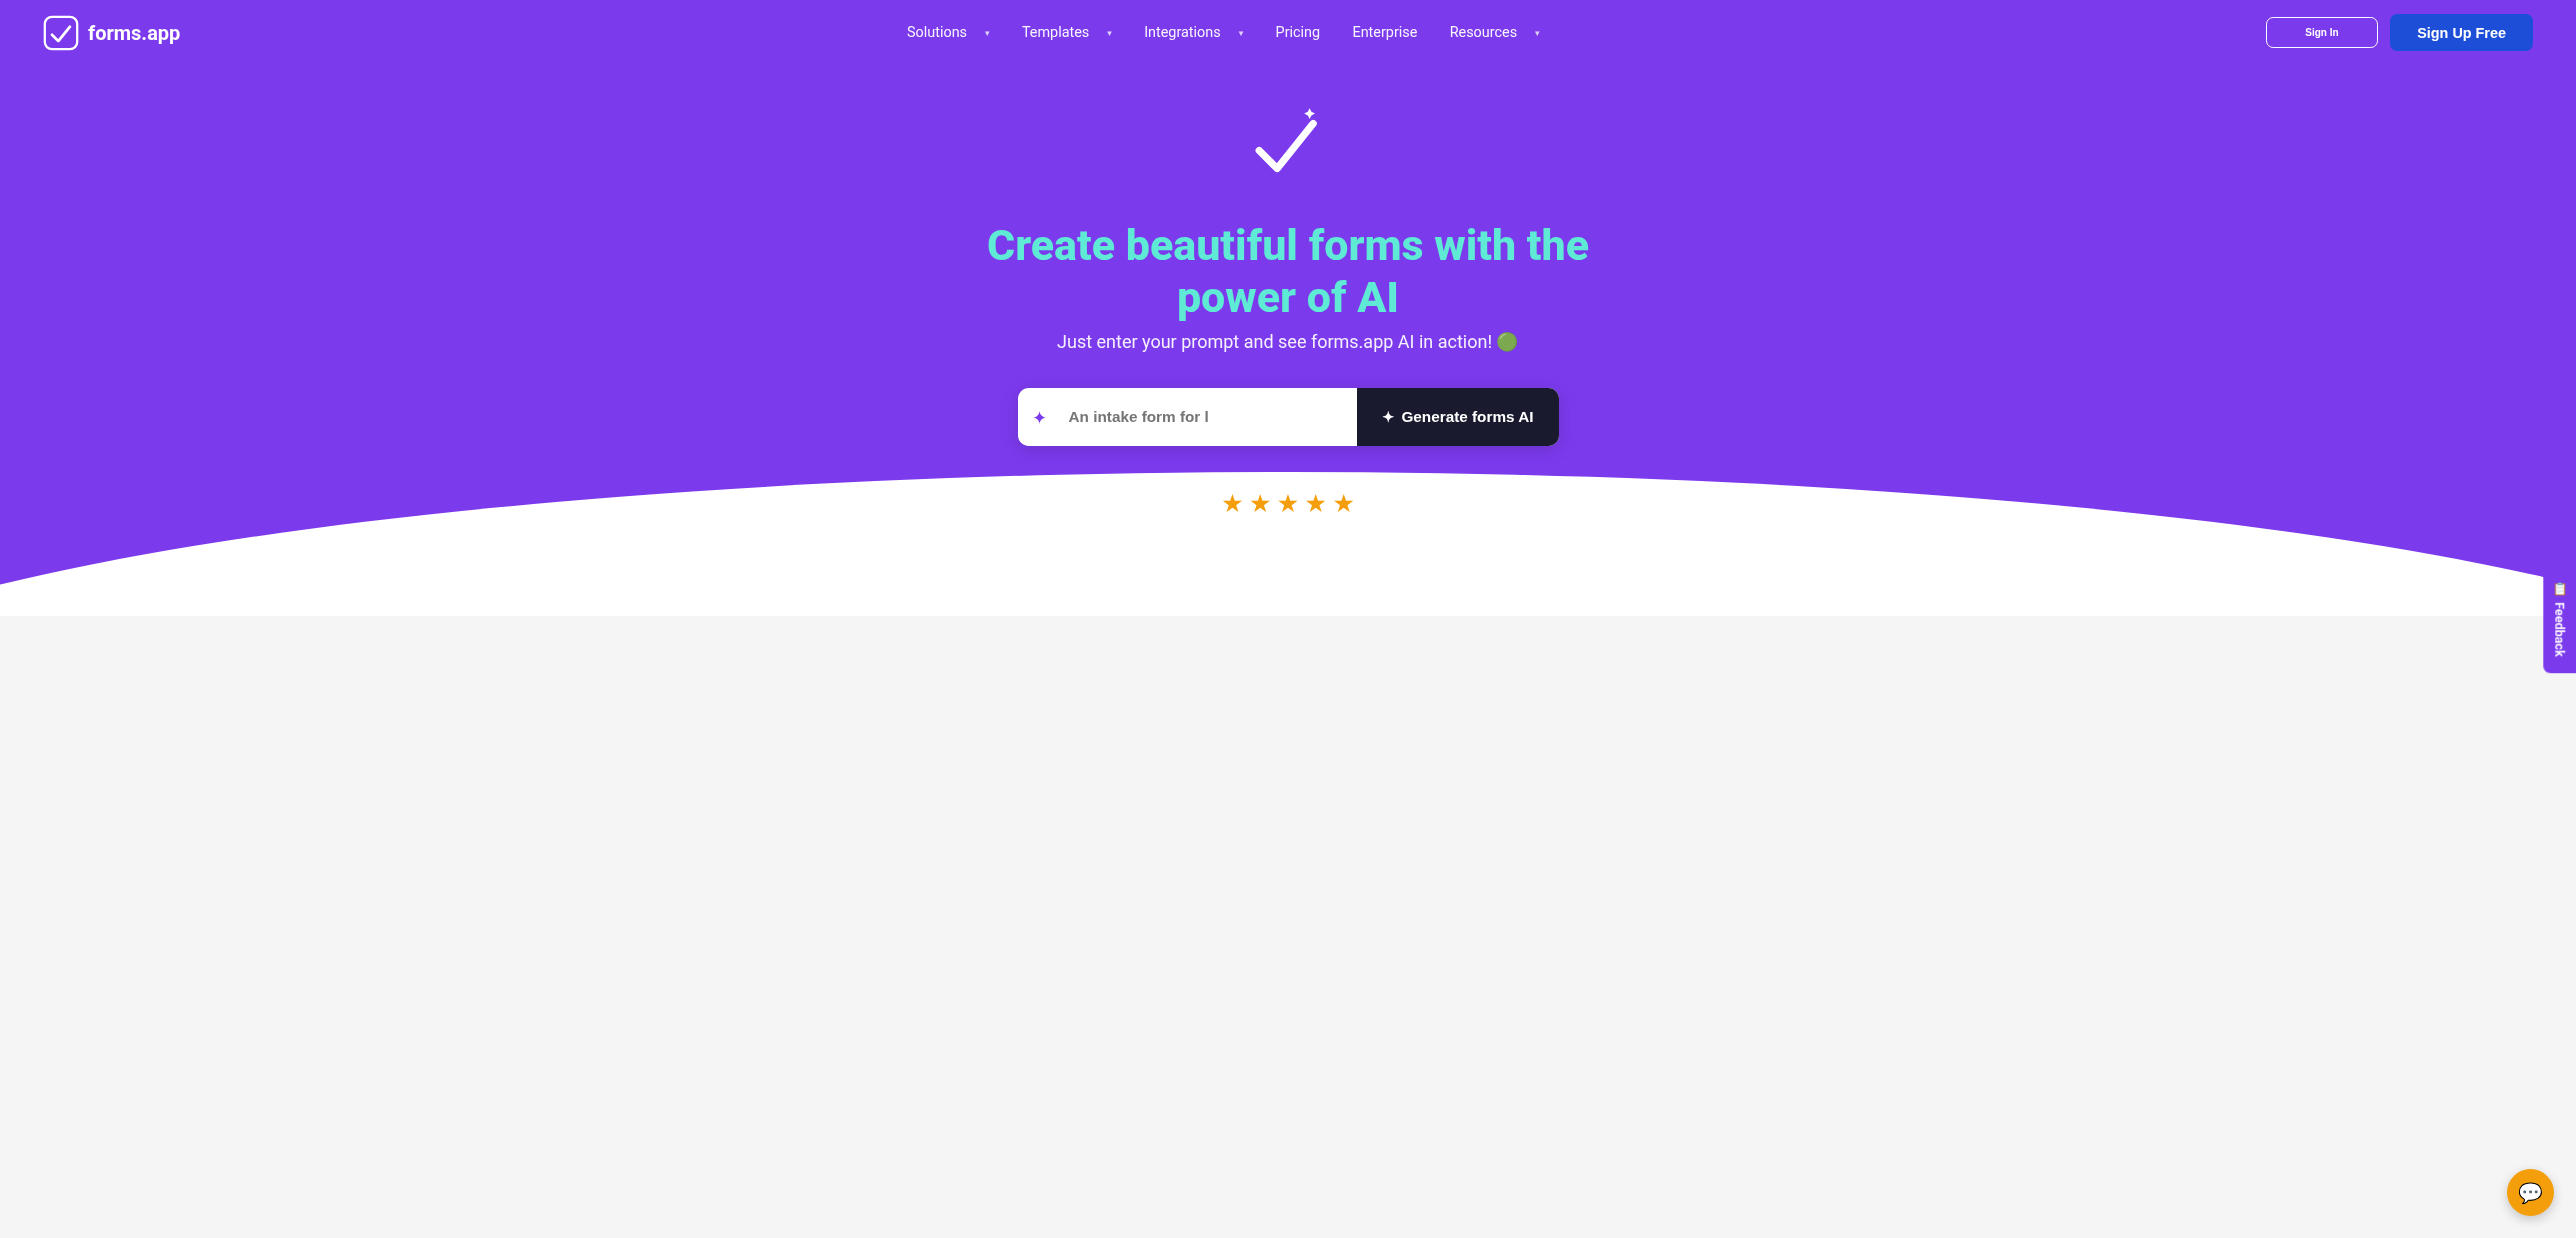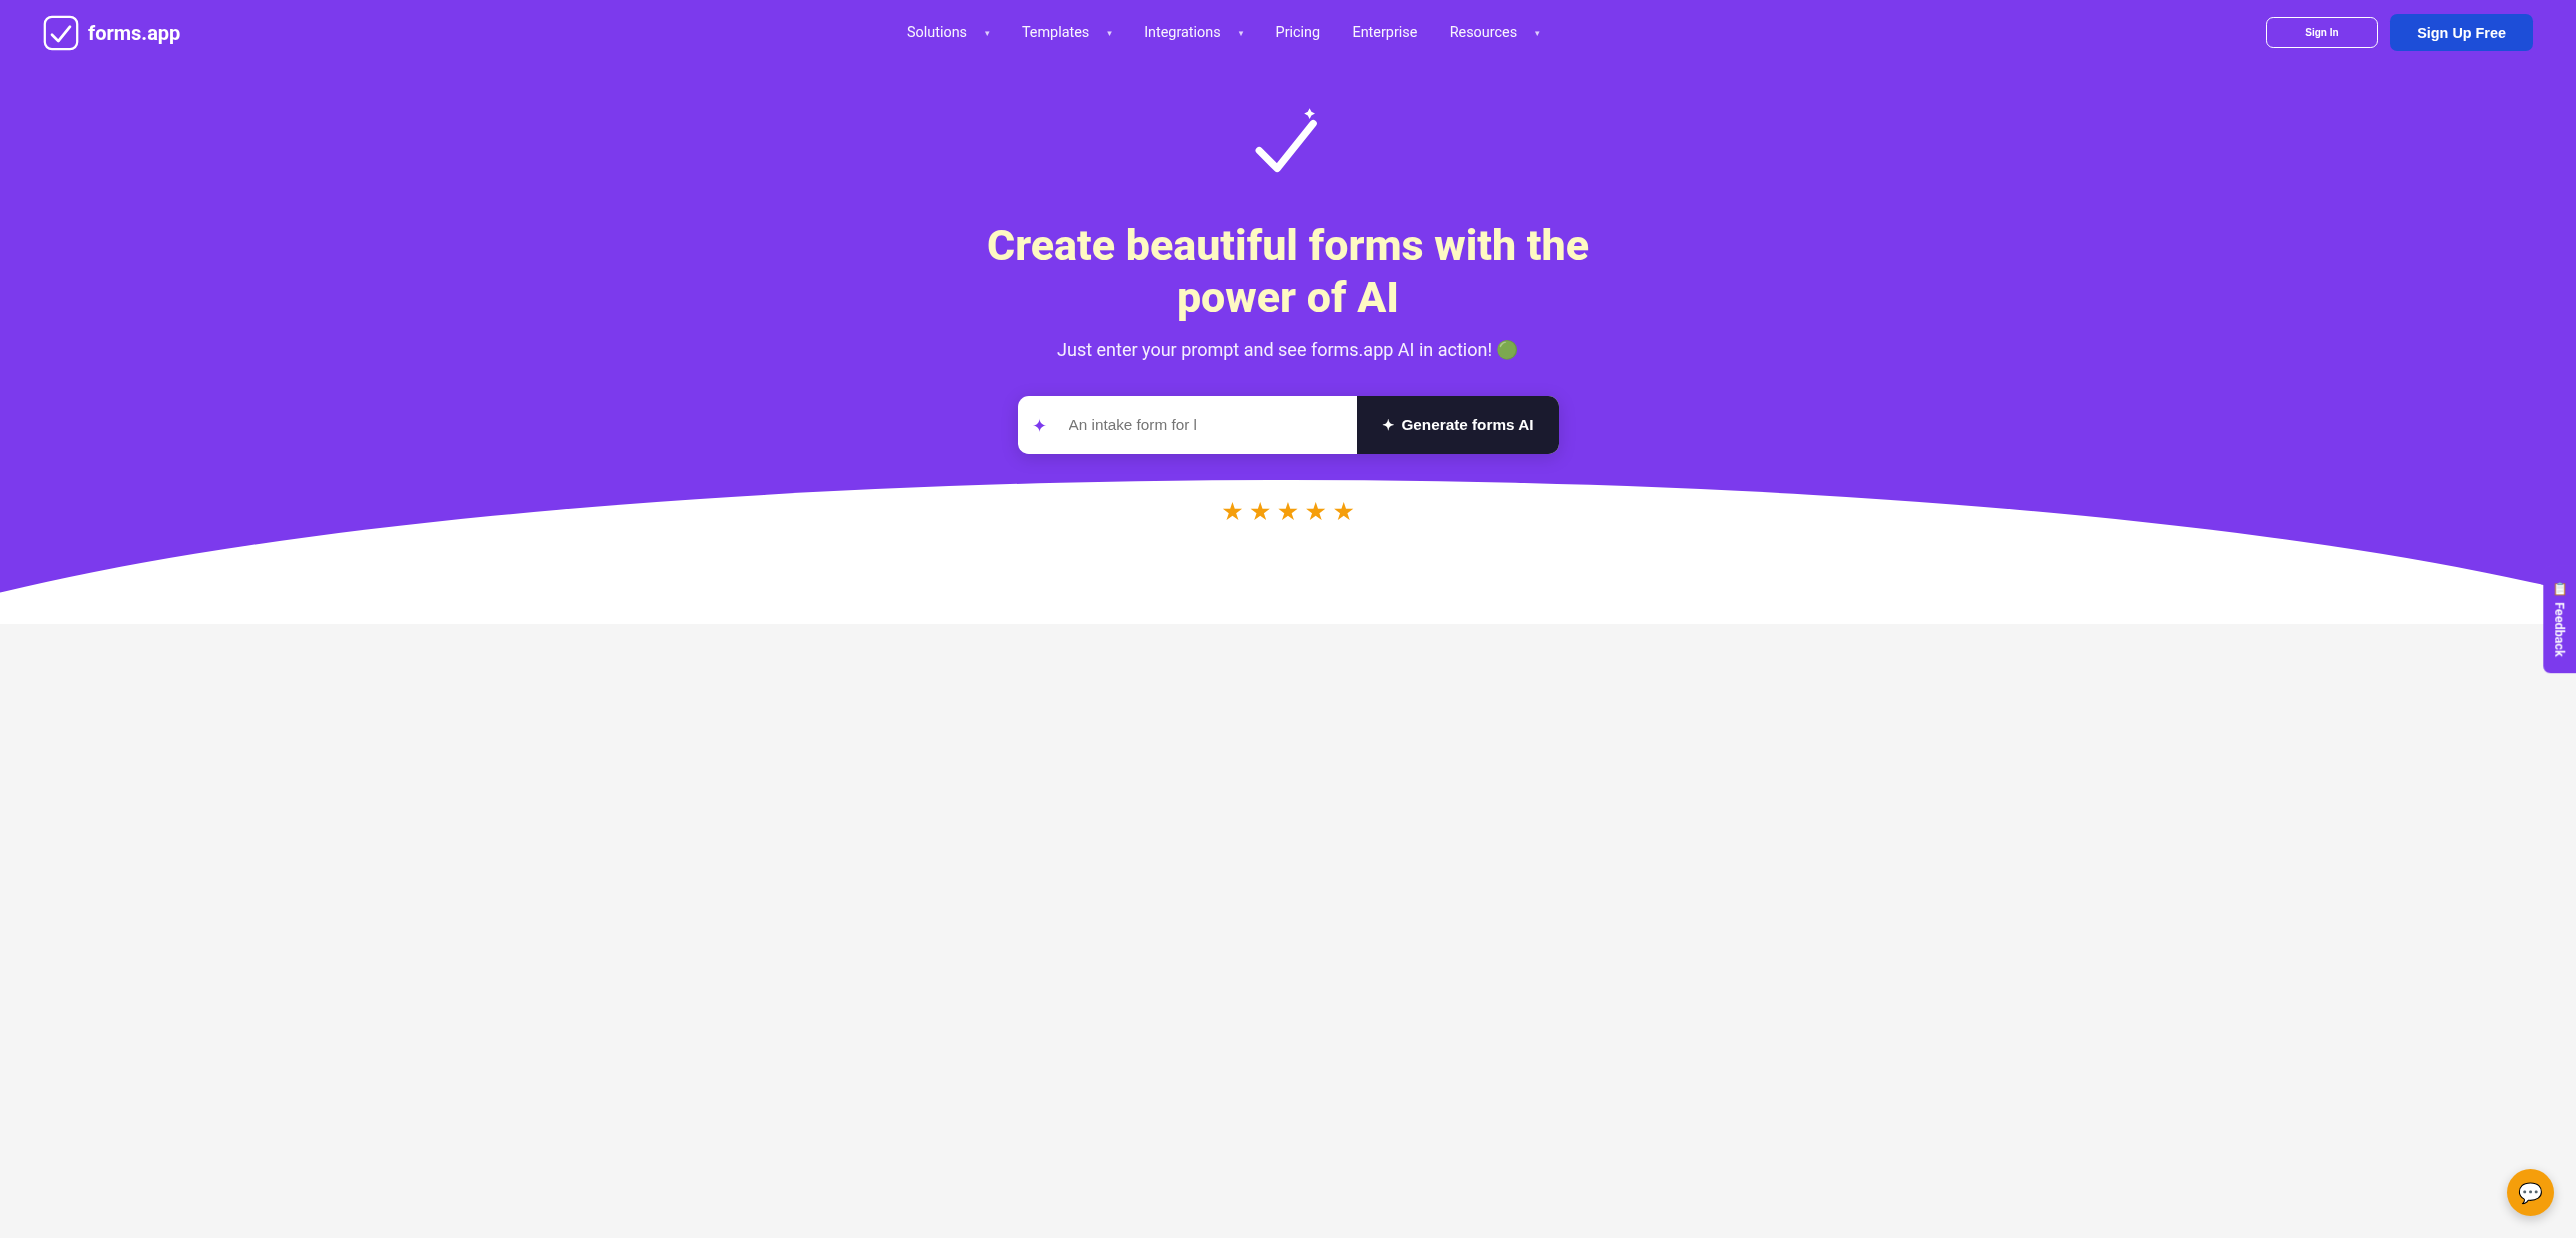--- a/index.html
+++ b/index.html
@@ -107,27 +107,27 @@
     }
     .hero-icon {
       margin-bottom: 25px;
       z-index: 2;
     }
     .hero-icon svg {
       width: 90px;
       height: 90px;
     }
     .hero-title {
-      color: #fef9c3;
+      color: #5eead4;
       font-size: 43px;
       font-weight: 800;
       text-align: center;
       max-width: 721px;
       line-height: 1.2;
-      margin-bottom: 16px;
+      margin-bottom: 8px;
       z-index: 2;
     }
     .hero-subtitle {
       color: rgba(255,255,255,0.92);
       font-size: 18px;
       text-align: right;
       margin-bottom: 36px;
       z-index: 2;
     }
     .hero-subtitle .emoji {
@@ -155,20 +155,21 @@
       flex-shrink: 0;
     }
     .search-bar input {
       flex: 1;
       border: none;
       outline: none;
       font-size: 15.3px;
       color: #ef4444;
       background: transparent;
       padding: 0 7.2px;
+      font-weight: bold;
     }
     .btn-generate {
       background: #1a1a2e;
       color: white;
       border: none;
       height: 100%;
       padding: 0 25px;
       font-size: 15.3px;
       font-weight: 700;
       cursor: pointer;

